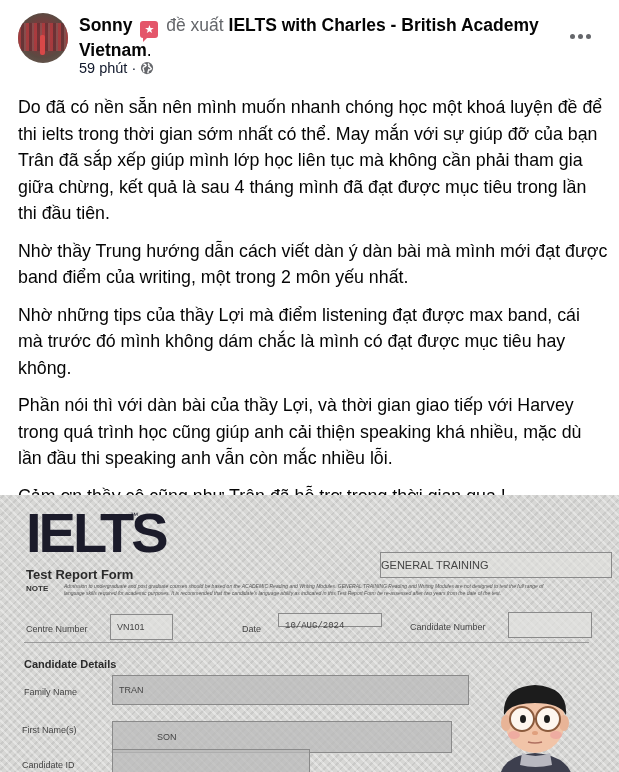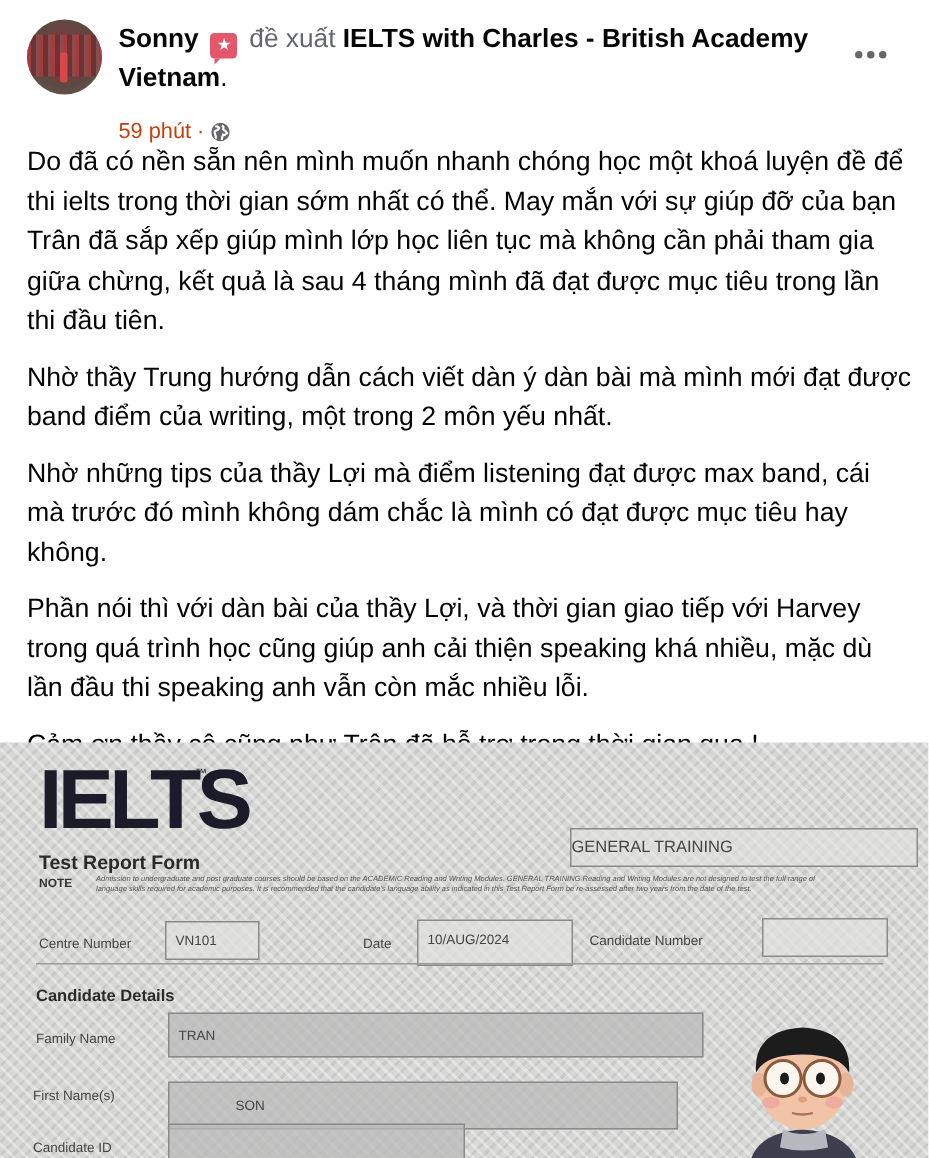--- a/index.html
+++ b/index.html
@@ -16,21 +16,21 @@
 
   .header-text { position: absolute; left: 79px; top: 13px; width: 470px; font-size: 17.5px; line-height: 25px; }
   .name { font-weight: bold; color: #050505; }
   .suggest-badge { display: inline-block; width: 18px; height: 17px; background: #e4566a; border-radius: 3px;
     position: relative; vertical-align: -2px; margin: 0 3px 0 3px; color: #fff; font-size: 11px; text-align: center; line-height: 17px; }
   .suggest-badge::after { content: ""; position: absolute; left: 3px; bottom: -4px; border-left: 4px solid #e4566a; border-bottom: 4px solid transparent; }
   .verb { color: #65676b; font-weight: normal; }
   .page-link { font-weight: bold; color: #050505; }
   .period { color: #050505; }
 
-  .meta { position: absolute; left: 79px; top: 80px; font-size: 14.5px; color: #c2410c; display: flex; align-items: center; gap: 4px; }
+  .meta { position: absolute; left: 79px; top: 60px; font-size: 14.5px; color: #0f172a; display: flex; align-items: center; gap: 4px; }
   .globe-icon { display: inline-block; width: 14px; height: 14px; }
 
   .more-button { position: absolute; left: 562px; top: 24px; width: 36px; height: 24px; display: flex; align-items: center; justify-content: center; gap: 3px; cursor: pointer; }
   .dot { width: 5px; height: 5px; border-radius: 50%; background: #65676b; }
 
   .post-body { position: absolute; left: 18px; top: 94px; width: 590px; font-size: 17.8px; line-height: 26.5px; color: #050505; }
   .post-body p { margin-bottom: 11px; }
 
   .attachment { position: absolute; left: 0; top: 495px; width: 619px; height: 277px; overflow: hidden;
     background-color: #d7d7d5;
@@ -98,23 +98,23 @@
   <div class="tm">™</div>
   <div class="trf-title">Test Report Form</div>
   <div class="gt-box">GENERAL TRAINING</div>
   <div class="note-label">NOTE</div>
   <div class="note-text">Admission to undergraduate and post graduate courses should be based on the ACADEMIC Reading and Writing Modules. GENERAL TRAINING Reading and Writing Modules are not designed to test the full range of language skills required for academic purposes. It is recommended that the candidate's language ability as indicated in this Test Report Form be re-assessed after two years from the date of the test.</div>
 
   <div class="field-label" style="left:26px;top:129px;">Centre Number</div>
   <div class="field-box" style="left:110px;top:119px;width:63px;height:26px;line-height:24px;">VN101</div>
 
   <div class="field-label" style="left:242px;top:129px;">Date</div>
-  <div class="field-box" style="left:278px;top:118px;width:104px;height:31px;line-height:25px;">10/AUG/2024</div>
+  <div class="field-box" style="left:278px;top:118px;width:104px;height:14px;line-height:25px;font-family:Liberation Mono, monospace;">10/AUG/2024</div>
 
-  <div class="field-label" style="left:393px;top:127px;">Candidate Number</div>
+  <div class="field-label" style="left:410px;top:127px;">Candidate Number</div>
   <div class="field-box" style="left:508px;top:117px;width:84px;height:26px;"></div>
 
   <div class="divider"></div>
   <div class="cand-details">Candidate Details</div>
 
   <div class="field-label" style="left:24px;top:192px;">Family Name</div>
   <div class="field-box shaded" style="left:112px;top:180px;width:357px;height:30px;line-height:28px;">TRAN</div>
 
   <div class="field-label" style="left:22px;top:230px;">First Name(s)</div>
   <div class="field-box shaded" style="left:112px;top:226px;width:340px;height:32px;line-height:30px;padding-left:44px;">SON</div>

